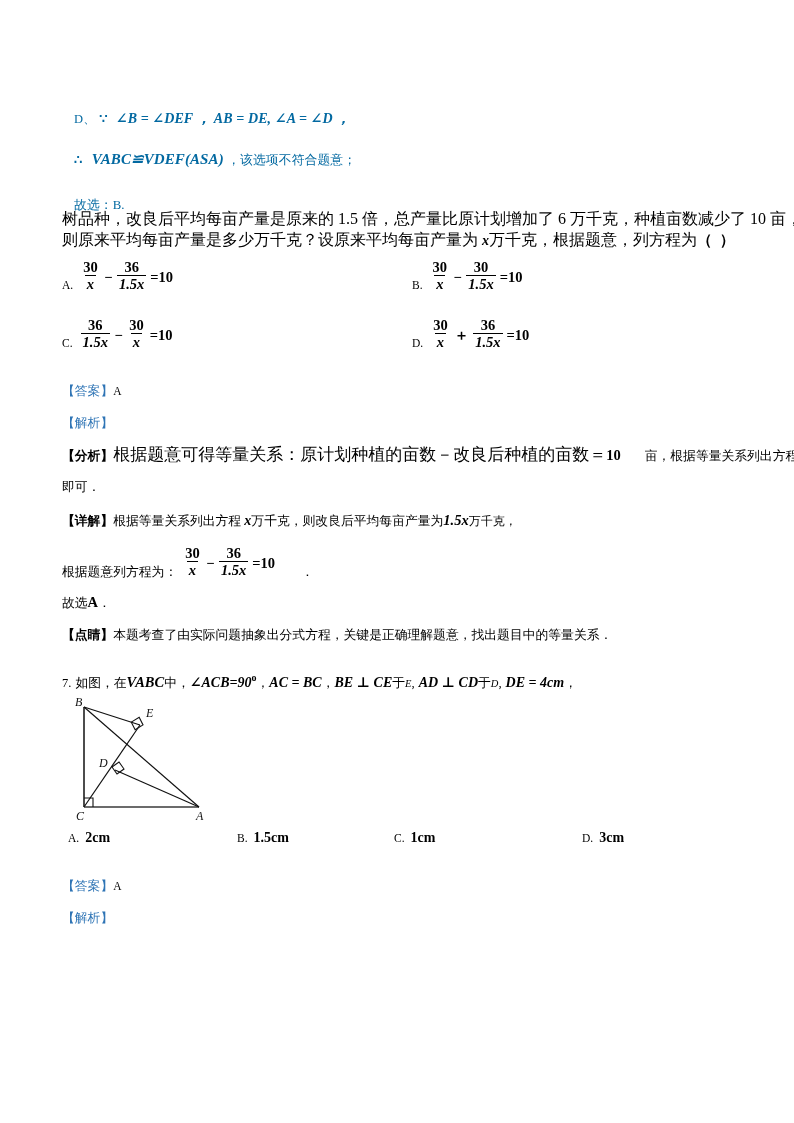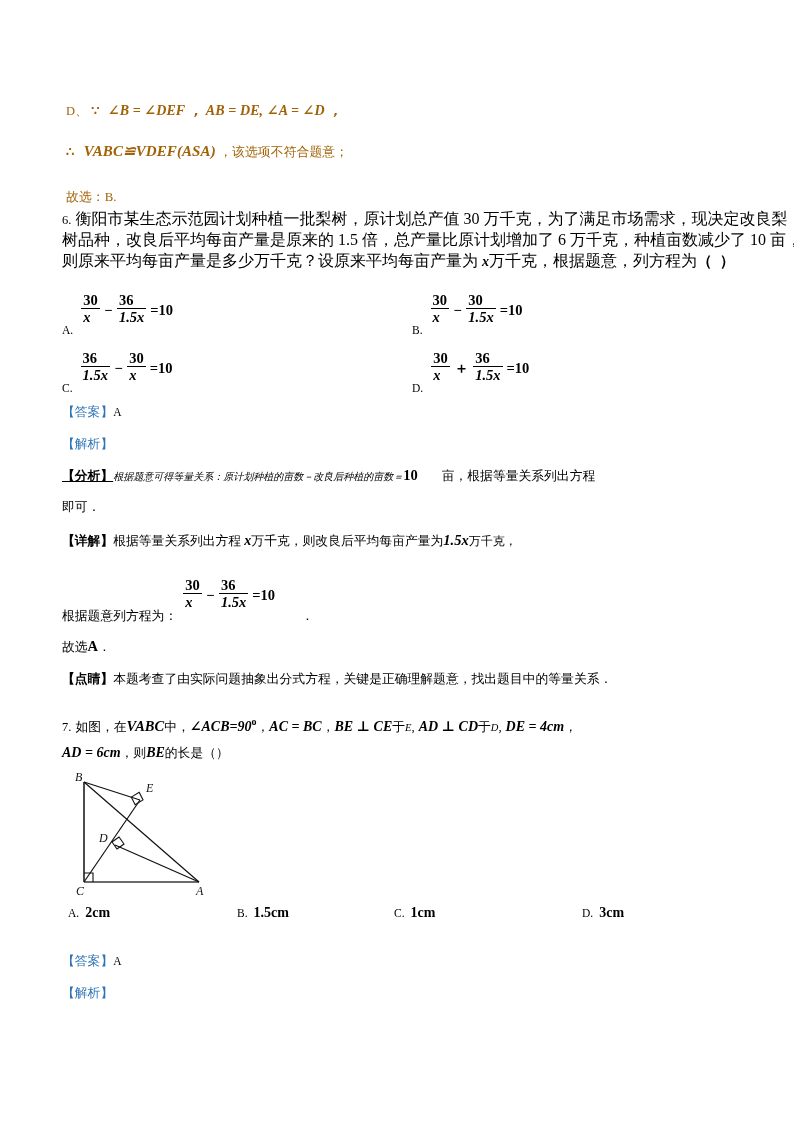--- a/index.html
+++ b/index.html
@@ -25,22 +25,22 @@
     position: absolute;
     left: 62px;
     top: 96px;
     width: 672px;
   }
 
   
   .line {
     font-size: 13.2px;
     line-height: 22px;
-    color: #a16207;
-    margin: 4px;
+    color: #0369a1;
+    margin: 12px;
     padding: 0;
     letter-spacing: 0.1px;
   }
   .cn {
     font-family: "Liberation Serif", "DejaVu Serif", serif;
   }
   .blue {
     color: #2E74B5;
   }
   .mathi {
@@ -66,22 +66,23 @@
   .eq {
     display: inline-flex;
     align-items: center;
     vertical-align: middle;
     font-family: "Liberation Serif", "DejaVu Serif", serif;
     font-weight: bold;
   }
   .frac {
     display: inline-flex;
     flex-direction: column;
+    align-items: center;
     vertical-align: middle;
-    margin: 12px 2px;
+    margin: 0 2px;
     position: relative;
     top: -1px;
   }
   .frac .num {
     font-size: 14.5px;
     font-weight: bold;
     line-height: 15px;
     padding: 0 2px;
   }
   .frac .den {
@@ -188,24 +189,20 @@
       <div class="line cn" style="position:absolute;top:86px;left:0;font-size:12.8px;">
         <span>故选：B.</span>
       </div>
 
     </div>
 
     <div style="position:relative;margin-top:8px;">
 
       <div class="ptext cn" style="width:678px;">
         <div style="white-space:nowrap;">
-          <span style="font-size:12.5px;">6.</span>
-          <span>衡阳市某生态示范园计划种植一批梨树，原计划总产值 30 万千克，为了满足市场需求，现决定改良梨</span>
-        </div>
-        <div style="white-space:nowrap;">
           <span>树品种，改良后平均每亩产量是原来的 1.5 倍，总产量比原计划增加了 6 万千克，种植亩数减少了 10 亩，</span>
         </div>
         <div style="white-space:nowrap;">
           <span>则原来平均每亩产量是多少万千克？设原来平均每亩产量为 </span><span class="mathi">x</span><span>万千克，根据题意，列方程为</span><span class="mathb" style="font-size:15px;letter-spacing:2px;">（        ）</span>
         </div>
       </div>
 
       <div class="choices" style="margin-top:10px;">
 
         <div class="choice-row" style="height:40px;">
@@ -282,21 +279,21 @@
         <div class="ans-line">
           <span class="blue cn" style="font-size:12.8px;">【答案】</span><span style="font-size:11.5px;">A</span>
         </div>
 
         <div class="ans-line">
           <span class="blue cn" style="font-size:12.8px;">【解析】</span>
         </div>
 
         <div class="ans-line cn" style="width:678px;">
           <span style="white-space:nowrap;display:inline-block;">
-            <span style="font-weight:bold;font-size:12.8px;text-decoration:underline;">【分析】</span><span style="font-size:10px;font-style:italic;">根据题意可得等量关系：原计划种植的亩数－改良后种植的亩数＝</span><span class="mathb" style="font-size:14.5px;">10</span><span style="font-size:12.8px;padding-left:24px;">亩，根据等量关系列出方程</span>
+            <span style="font-weight:bold;font-size:12.8px;">【分析】</span><span style="font-size:17px;">根据题意可得等量关系：原计划种植的亩数－改良后种植的亩数＝</span><span class="mathb" style="font-size:14.5px;">10</span><span style="font-size:12.8px;padding-left:24px;">亩，根据等量关系列出方程</span>
           </span>
           <div style="font-size:12.8px;">即可．</div>
         </div>
 
         <div class="ans-line cn" style="margin-top:2px;white-space:nowrap;">
           <span style="font-weight:bold;font-size:12.8px;">【详解】</span><span style="font-size:12.8px;">根据等量关系列出方程 </span><span class="mathi">x</span><span style="font-size:12.8px;">万千克，则改良后平均每亩产量为</span><span class="mathi" style="font-size:14.5px;">1.5x</span><span style="font-size:12px;">万千克，</span>
         </div>
 
         <div style="margin-top:14px;display:flex;align-items:flex-end;">
           <span class="cn" style="font-size:12.8px;position:relative;top:-2px;">根据题意列方程为：</span>
@@ -326,23 +323,20 @@
       </div>
     </div>
 
     <div class="q7" style="margin-top:18px;">
 
       <div style="white-space:nowrap;line-height:18px;">
         <span class="cn" style="font-size:12.5px;">7.</span>
         <span class="cn" style="font-size:12.8px;">如图，在</span><span class="mathi" style="font-size:14.5px;">VABC</span><span class="cn" style="font-size:12.8px;">中，</span><span class="mathi" style="font-size:14px;">∠ACB=90</span><span class="mathb sup-sm">o</span><span class="cn" style="font-size:12.8px;">，</span><span class="mathi" style="font-size:14px;">AC = BC</span><span class="cn" style="font-size:12.8px;">，</span><span class="mathi" style="font-size:14px;">BE ⊥ CE</span><span class="cn" style="font-size:12.8px;">于</span><span class="small-sub">E</span><span class="cn" style="font-size:12.8px;">,</span>&nbsp;<span class="mathi" style="font-size:14px;">AD ⊥ CD</span><span class="cn" style="font-size:12.8px;">于</span><span class="small-sub">D</span><span class="cn" style="font-size:12.8px;">,</span>&nbsp;<span class="mathi" style="font-size:14px;">DE = 4cm</span><span class="cn" style="font-size:12.8px;">，</span>
       </div>
 
-      <div style="white-space:nowrap;line-height:30px;">
-        <span class="mathi" style="font-size:14px;">AD = 6cm</span><span class="cn" style="font-size:12.8px;">，则</span><span class="mathi" style="font-size:14px;">BE</span><span class="cn" style="font-size:12.8px;">的长是（）</span>
-      </div>
 
       <div class="figure-wrap">
         <svg width="200" height="125" viewBox="0 0 200 125">
 
           <line x1="18" y1="10" x2="18" y2="110" stroke="#111" stroke-width="1.5"></line>
 
           <line x1="18" y1="110" x2="133" y2="110" stroke="#6b6b6b" stroke-width="2.2"></line>
 
           <line x1="18" y1="10" x2="133" y2="110" stroke="#111" stroke-width="1.2"></line>
 

